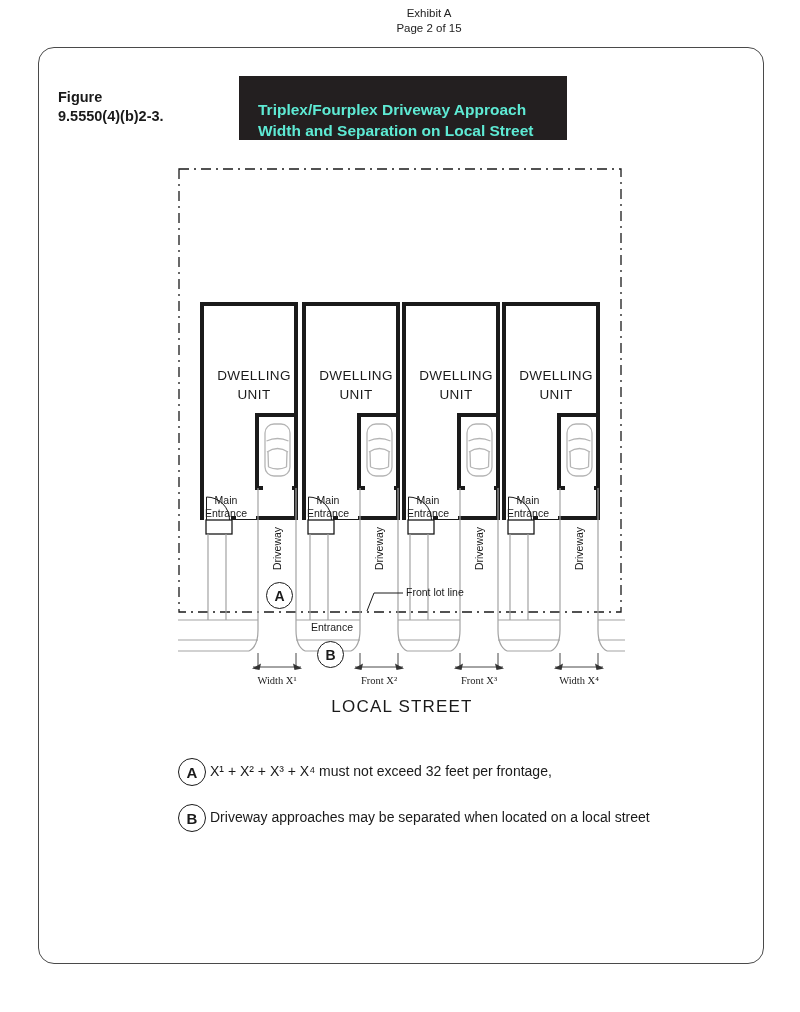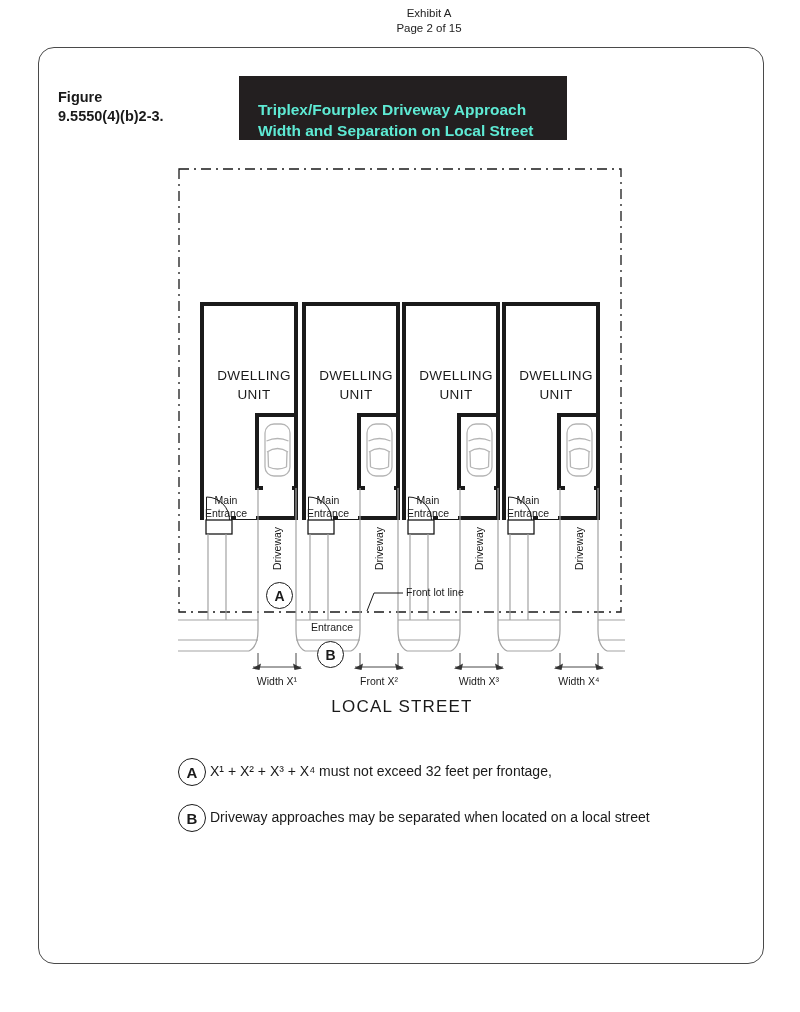--- a/index.html
+++ b/index.html
@@ -9,21 +9,21 @@
   .ctr{text-align:center;}
   .preline{white-space:pre-line;margin-top:24px;}
   .page-frame{left:38px;top:47px;width:724px;height:915px;border:1.5px solid #4a4a4a;border-radius:16px;}
   .hdr{left:0;width:800px;font-size:11.5px;line-height:14px;text-align:center;color:#222;padding-left:29px;}
   .fig-label{left:58px;top:64px;font-weight:bold;font-size:14.5px;line-height:19px;}
   .banner{left:239px;top:76px;width:328px;height:64px;display:flex;align-items:center;}
   .banner-text{padding-left:19px;font-weight:bold;font-size:15.5px;line-height:21px;}
   .dwelling{width:108px;top:342px;font-size:13.5px;line-height:19px;letter-spacing:.4px;}
   .entrance{width:60px;top:470px;font-size:10.5px;line-height:13px;}
   .drv{width:80px;height:15px;top:541px;font-size:10.5px;line-height:15px;transform:rotate(-90deg);transform-origin:50% 50%;}
-  .widthlbl{width:60px;top:675px;font-size:10.5px;}
+  .widthlbl{width:60px;top:675px;font-size:10.5px;font-family:Liberation Serif, serif;}
   .smalllbl{font-size:10.5px;line-height:13px;}
   .street{left:302px;top:697px;width:200px;font-size:17px;letter-spacing:1.2px;}
   .circ{width:25px;height:25px;border:1.6px solid #1a1a1a;border-radius:50%;background:#fff;
         display:flex;align-items:center;justify-content:center;font-weight:bold;font-size:14px;}
   .circ-note{width:26px;height:26px;font-size:15px;}
   .notetext{font-size:14px;line-height:14px;text-align:center;}
   svg{position:absolute;left:0;top:0;}
 </style>
 </head>
 <body>
@@ -122,21 +122,21 @@
 <div class="abs entrance ctr preline" style="left:498px">Main
 Entrance</div>
 
 <div class="abs drv ctr" style="left:237px">Driveway</div>
 <div class="abs drv ctr" style="left:339px">Driveway</div>
 <div class="abs drv ctr" style="left:439px">Driveway</div>
 <div class="abs drv ctr" style="left:539px">Driveway</div>
 
 <div class="abs widthlbl ctr" style="left:247px">Width X¹</div>
 <div class="abs widthlbl ctr" style="left:349px">Front X²</div>
-<div class="abs widthlbl ctr" style="left:449px">Width X³</div>
+<div class="abs widthlbl ctr" style="left:449px">Front X³</div>
 <div class="abs widthlbl ctr" style="left:549px">Width X⁴</div>
 
 <div class="abs smalllbl" style="left:406px;top:586px">Front lot line</div>
 <div class="abs smalllbl" style="left:311px;top:621px">Entrance</div>
 <div class="abs street ctr">LOCAL STREET</div>
 
 <div class="abs circ" style="left:266px;top:582px">A</div>
 <div class="abs circ" style="left:317px;top:641px">B</div>
 
 <div class="abs circ circ-note" style="left:178px;top:758px">A</div>

